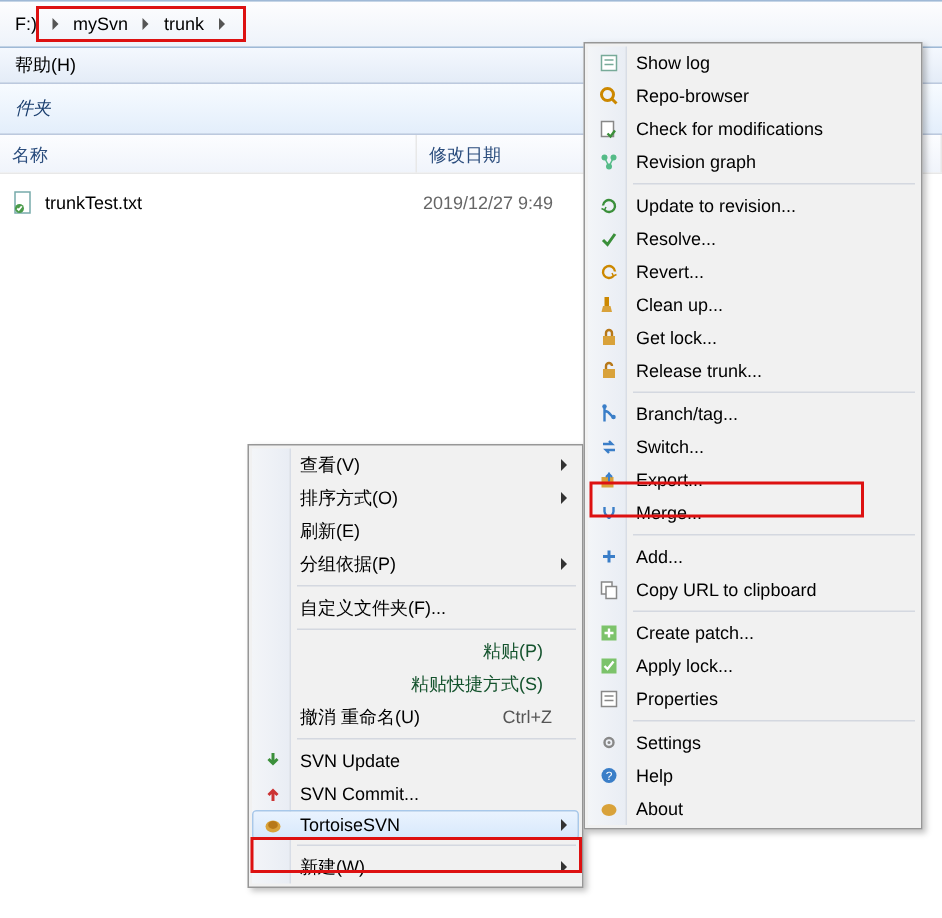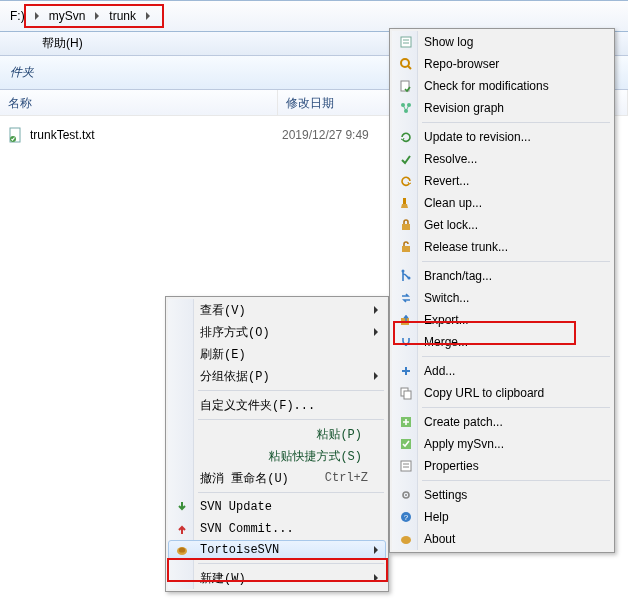--- a/index.html
+++ b/index.html
@@ -45,21 +45,20 @@
   .menubar {
     height: 24px;
     background: linear-gradient(#f4f8fe, #e4ecf7);
     display: flex;
     align-items: center;
     padding-left: 4px;
     border-bottom: 1px solid #bcc9de;
   }
   .menubar-item {
     padding: 2px 6px;
-    margin-left: 32px;
   }
   .toolbar {
     height: 34px;
     background: linear-gradient(#f7fbff, #e3eefb);
     border-bottom: 1px solid #bcc9de;
     display: flex;
     align-items: center;
     padding-left: 10px;
     color: #1a3e6e;
     font-style: italic;
@@ -196,21 +195,21 @@
         <rect x="2" y="1" width="10" height="14" fill="#fff" stroke="#7aa"></rect>
         <circle cx="5" cy="12" r="3" fill="#4a9b4a"></circle>
         <path d="M3.5 12 l1 1 l2 -2.5" stroke="#fff" stroke-width="1.2" fill="none"></path>
       </svg>
     </span>
     <span class="file-name">trunkTest.txt</span>
     <span class="file-date">2019/12/27 9:49</span>
   </div>
 </div>
 
-<div class="ctx" style="left:165px; top:296px; width:224px;font-family:Liberation Mono, monospace;">
+<div class="ctx" style="left:165px; top:296px; width:224px;">
   <div class="gutter"></div>
 
   <div class="ctx-item">
     <span>查看(V)</span>
     <span class="sub-arrow"></span>
   </div>
   <div class="ctx-item">
     <span>排序方式(O)</span>
     <span class="sub-arrow"></span>
   </div>
@@ -432,21 +431,21 @@
       </span>
     <span>Create patch...</span>
   </div>
   <div class="ctx-item">
     <span class="ctx-icon">
         <svg width="14" height="14">
           <rect x="2" y="2" width="10" height="10" fill="#7cc36b"></rect>
           <path d="M4 7 l2 2 l4 -5" stroke="#fff" stroke-width="1.6" fill="none"></path>
         </svg>
       </span>
-    <span>Apply mySvn...</span>
+    <span>Apply lock...</span>
   </div>
   <div class="ctx-item">
     <span class="ctx-icon">
         <svg width="14" height="14">
           <rect x="2" y="2" width="10" height="10" fill="#fff" stroke="#888"></rect>
           <line x1="4" y1="5" x2="10" y2="5" stroke="#888"></line>
           <line x1="4" y1="8" x2="10" y2="8" stroke="#888"></line>
         </svg>
       </span>
     <span>Properties</span>

